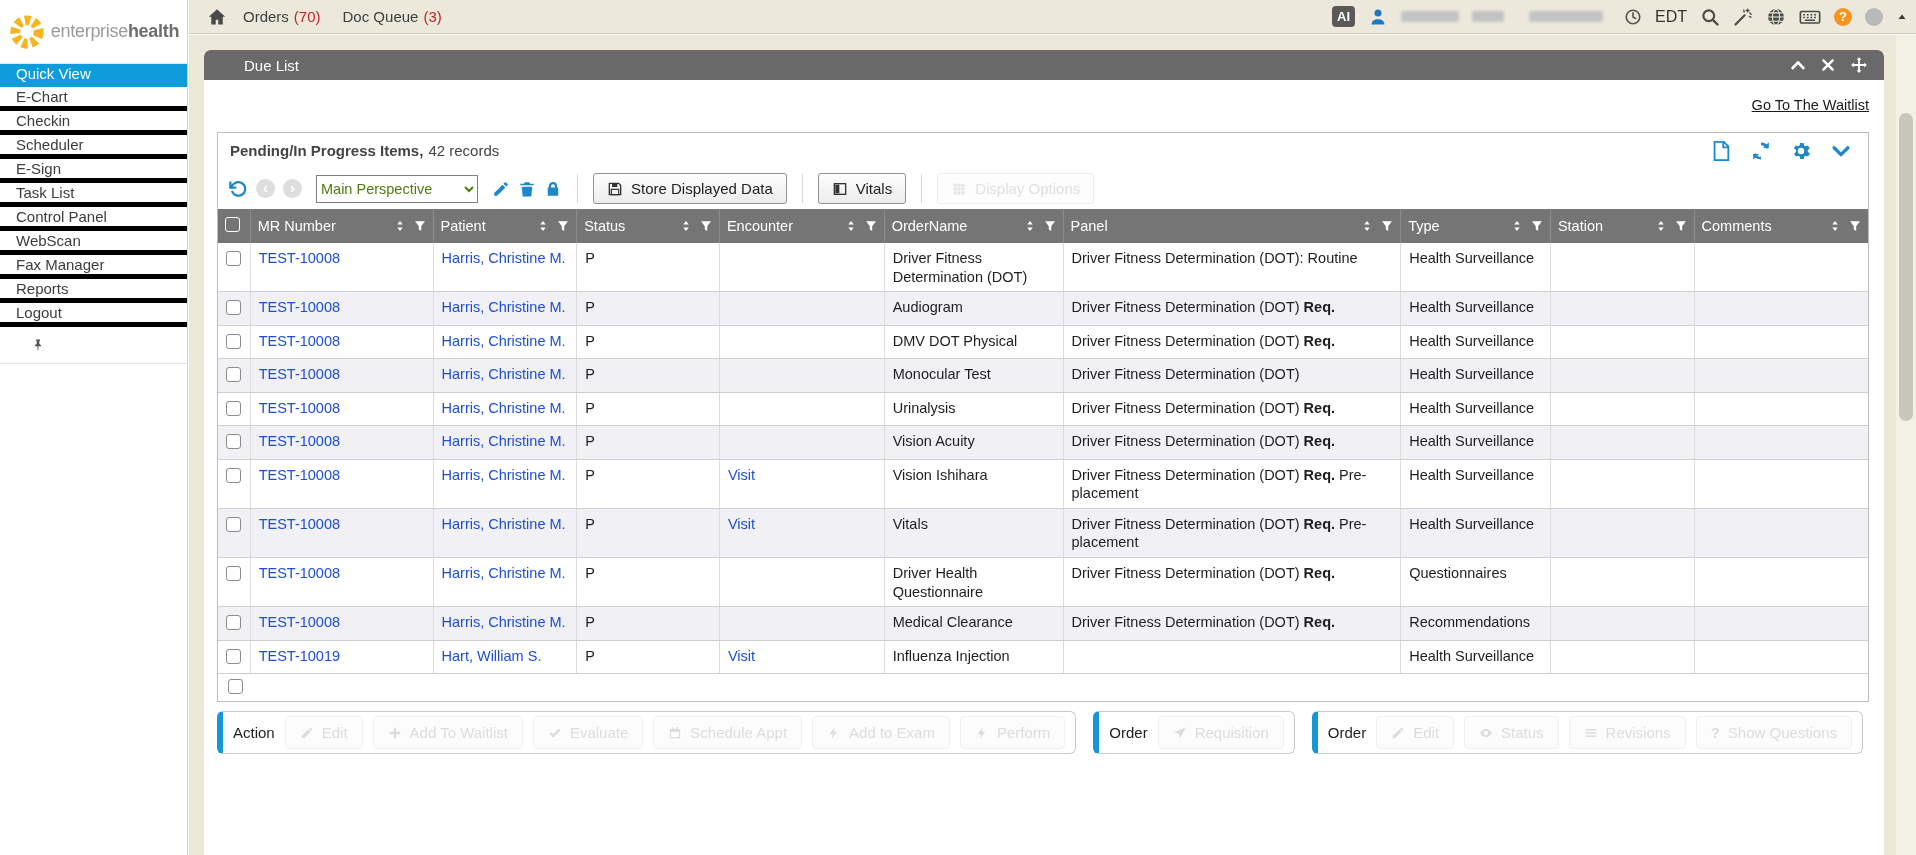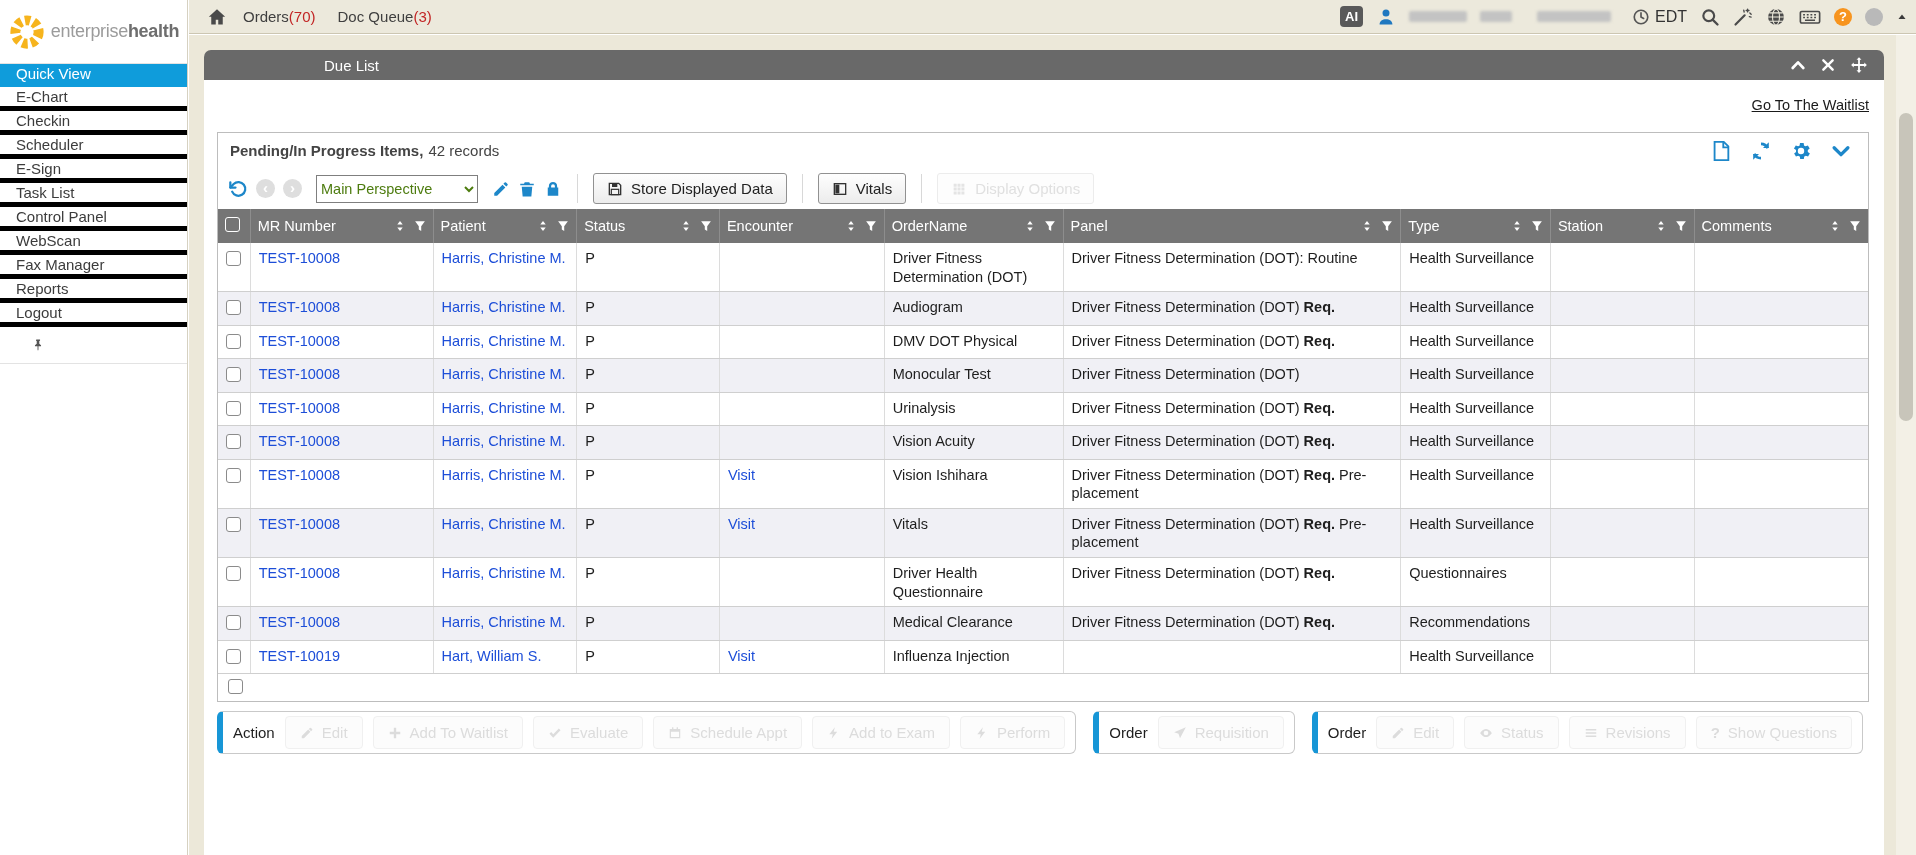--- a/index.html
+++ b/index.html
@@ -19,37 +19,37 @@
   .brand b{color:#6e6e6e}
   .menu-item{height:24px;display:flex;align-items:center;padding-left:16px;font-size:15px;color:#3c3c3c;border-bottom:5px solid #000000;cursor:pointer}
   #side-menu .menu-item:first-child{border-top:1px solid #e3e3e3}
   .menu-item.active{background:#0f9cdb;color:#fff;border-bottom-color:#0f9cdb}
   .pin-row{height:37px;display:flex;align-items:center;padding-left:31px;border-bottom:1px solid #e3e3e3;cursor:pointer}
 
   
   .topbar{position:absolute;left:189px;top:0;width:1727px;height:34px;background:#ece9dc;border-bottom:1px solid #ccc6b2;
     display:flex;align-items:center;padding:0 8px 0 18px;gap:16px}
   .topnav{display:flex;gap:22px;font-size:15px;color:#3f3f3f}
-  .topnav .nav-item{cursor:pointer;display:flex;}
+  .topnav .nav-item{cursor:pointer;display:flex;gap:5px}
   .nav-count{color:#c22525}
   .top-right{margin-left:auto;display:flex;align-items:center;gap:13px}
   .ai-badge{background:#595959;color:#fff;font-weight:bold;font-size:13px;line-height:1;padding:4px 5px;border-radius:4px;cursor:pointer}
   .redact{background:#c3c3c3;height:11px;border-radius:2px;filter:blur(1.5px)}
   .r1{width:58px}.r2{width:32px}.r3{width:74px;margin-left:12px;margin-right:8px}
-  .tz{display:flex;align-items:center;gap:5px;font-size:16px;color:#333;cursor:pointer}
+  .tz{display:flex;align-items:center;gap:13px;font-size:16px;color:#333;cursor:pointer}
   .help-circle{width:18px;height:18px;border-radius:50%;background:#f7941e;color:#fff;font-weight:bold;font-size:13px;
     display:flex;align-items:center;justify-content:center;cursor:pointer}
   .avatar-dot{width:18px;height:18px;border-radius:50%;background:#b9b9b9;cursor:pointer}
   .icon-btn{cursor:pointer}
 
   
   .main{position:absolute;left:189px;top:35px;width:1727px;height:820px;background:#ece8d9}
   .due-panel{position:absolute;left:15px;top:15px;width:1680px}
   .due-header{height:30px;background:#696969;border-radius:7px 7px 0 0;display:flex;align-items:center;color:#fff;
-    font-size:15px;padding:0 16px 0 120px}
+    font-size:15px;padding:0 16px 0 40px}
   .hdr-icons{margin-left:auto;display:flex;gap:14px;align-items:center}
   .panel-body{position:relative;background:#fff;height:776px;overflow:hidden}
   .waitlist{position:absolute;top:17px;right:15px;font-size:14.5px;color:#1a1a1a;text-decoration:underline;cursor:pointer}
 
   .grid-panel{margin:52px 15px 0 13px;border:1px solid #bdbdbd;background:#fff}
   .grid-title{height:35px;display:flex;align-items:center;padding:0 12px;font-size:15px;color:#444}
   .grid-title b{margin-right:5px}
   .grid-icons{margin-left:auto;display:flex;gap:18px;align-items:center;padding-right:4px}
   .grid-toolbar{height:41px;display:flex;align-items:center;padding:0 10px;gap:8px}
   .circle-nav{width:19px;height:19px;border-radius:50%;background:#dedede;color:#fff;display:flex;align-items:center;

